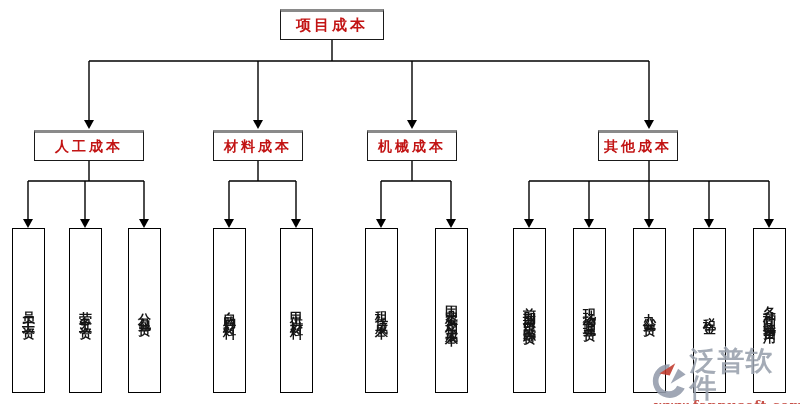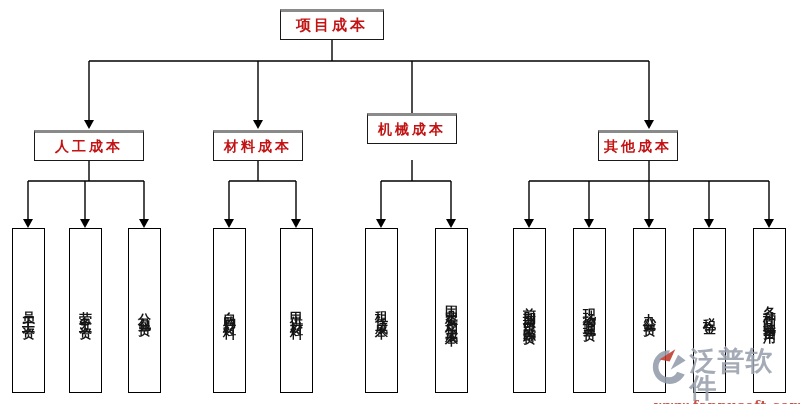--- a/index.html
+++ b/index.html
@@ -39,21 +39,21 @@
     color:#141414;
     line-height:1;
     white-space:nowrap;
   }
   .watermark{
     position:absolute;left:650px;top:347px;width:150px;
     opacity:0.88;z-index:5;
     display:flex;flex-direction:column;
     pointer-events:none;
   }
-  .wm-row{display:flex;align-items:flex-start;}
+  .wm-row{display:flex;align-items:flex-end;}
   .wm-name{
     font-size:27px;font-weight:bold;
     color:#98a0ac;letter-spacing:1px;line-height:1;
     margin-left:2px;
   }
   .wm-url{
     font-size:13px;font-weight:bold;
     color:#c03a30;letter-spacing:0.5px;
     margin-top:-3px;margin-left:4px;
     font-family:"DejaVu Serif","Liberation Serif",serif;
@@ -116,21 +116,21 @@
   <div class="node root" style="left:280px;top:9px;width:104px;">
     <span>项目成本</span>
   </div>
 
   <div class="node" style="left:34px;top:130px;width:110px;">
     <span>人工成本</span>
   </div>
   <div class="node" style="left:213px;top:130px;width:90px;text-align:center;">
     <span>材料成本</span>
   </div>
-  <div class="node" style="left:367px;top:113px;width:90px;">
+  <div class="node" style="left:367px;top:130px;width:90px;">
     <span>机械成本</span>
   </div>
   <div class="node" style="left:598px;top:130px;width:80px;">
     <span>其他成本</span>
   </div>
 
   <div class="leaf" style="left:12px;">
     <span class="vtext">员工工资</span>
   </div>
   <div class="leaf" style="left:69px;">

